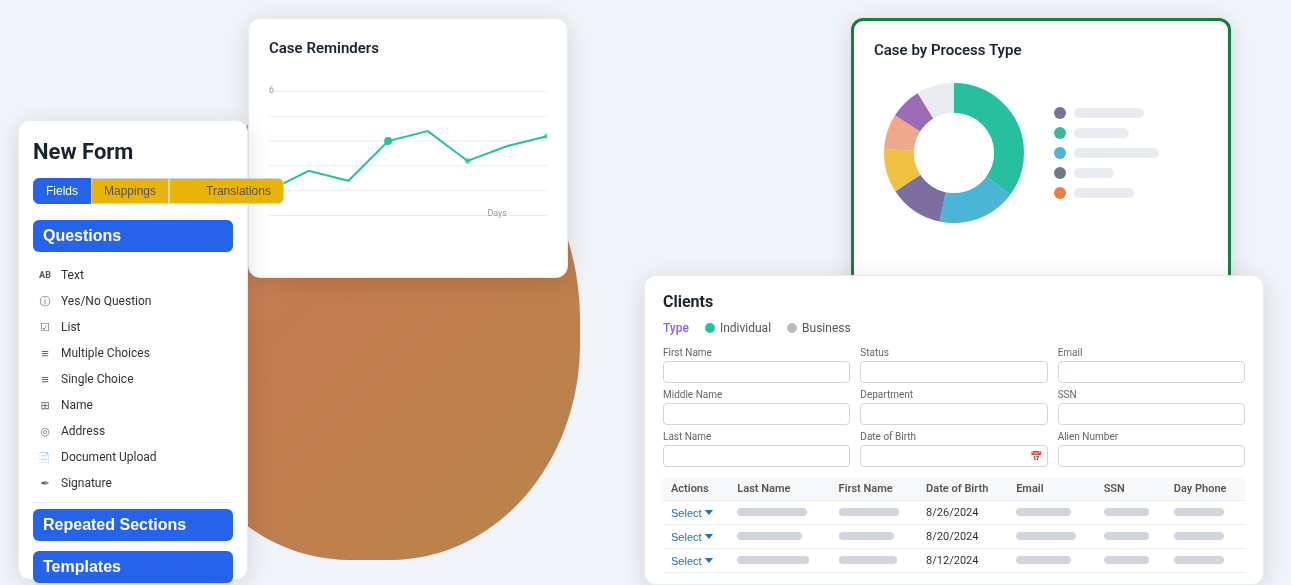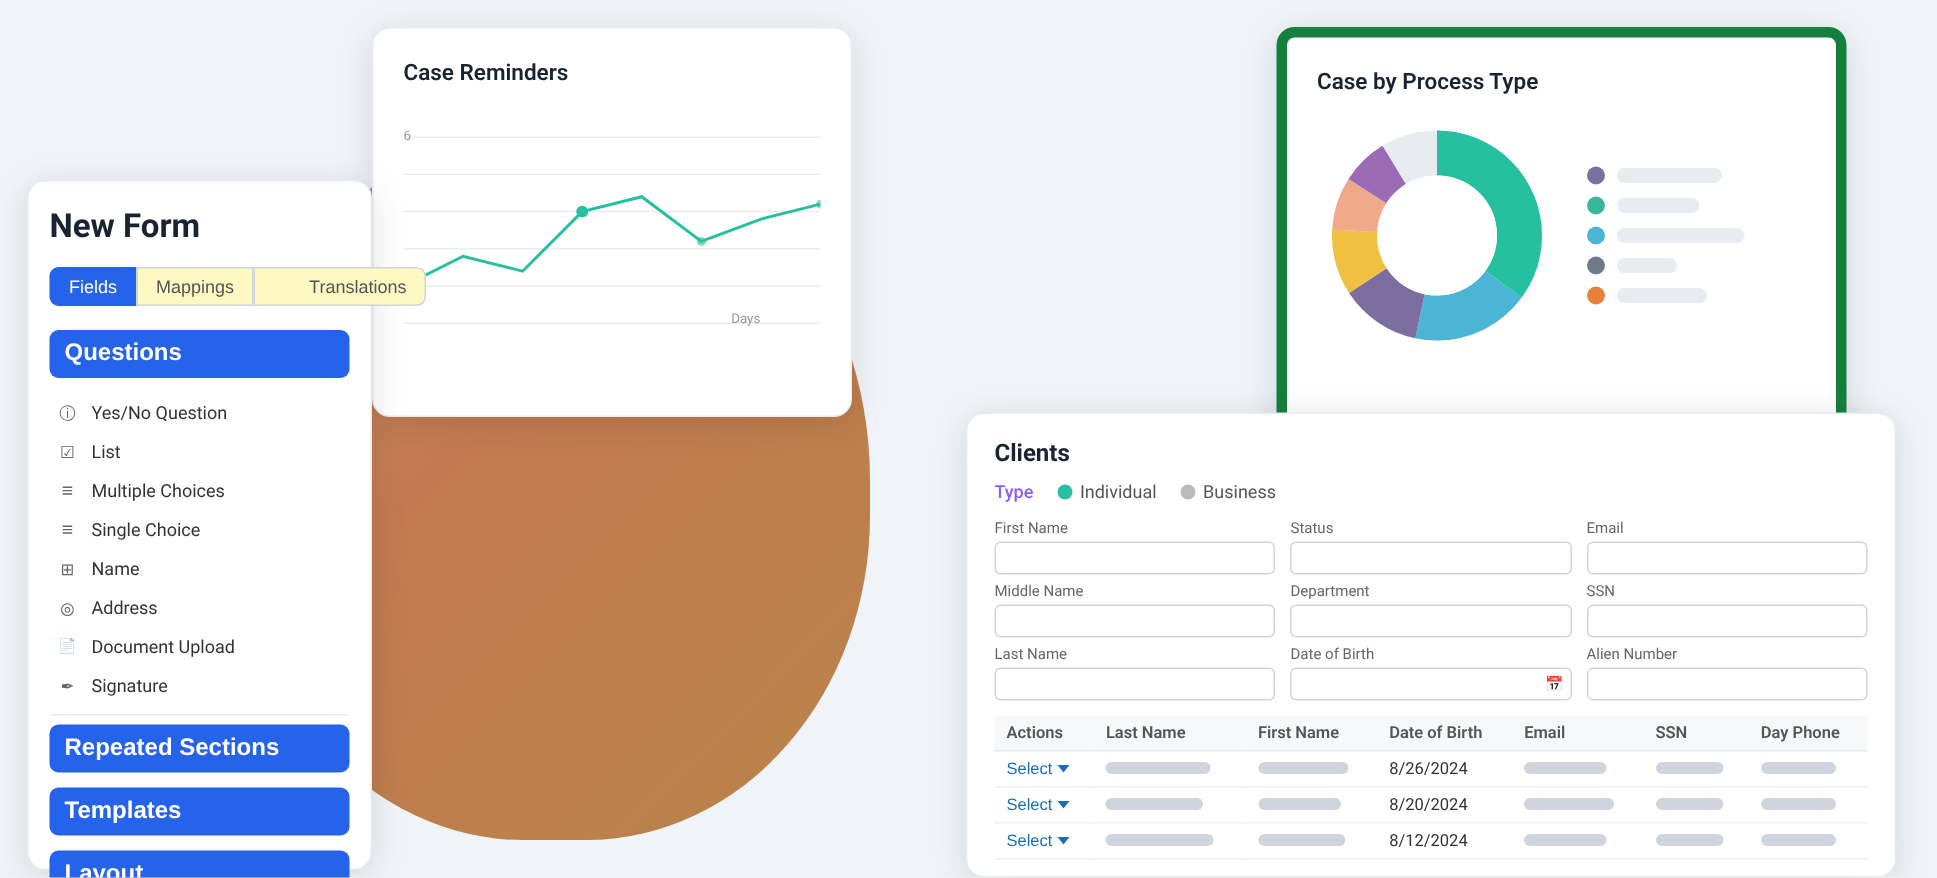--- a/index.html
+++ b/index.html
@@ -67,21 +67,21 @@
     }
 
     
     .card-process {
       right: 60px;
       top: 18px;
       width: 380px;
       height: 300px;
       z-index: 2;
       padding: 20px;
-      border: 7px solid #15803d;
+      border: 3px solid #15803d;
     }
     .card-process-title {
       font-size: 15px;
       font-weight: 600;
       color: #1a2332;
       margin-bottom: 14px;
     }
     .donut-container {
       display: flex;
       align-items: center;
@@ -237,21 +237,21 @@
     }
     .tab-bar {
       display: flex;
       gap: 0;
       margin-bottom: 16px;
     }
     .tab-btn {
       padding: 5px 12px;
       font-size: 12px;
       border: 1px solid #d0d5dd;
-      background: #fef9c3;
+      background: #eab308;
       cursor: pointer;
       color: #555;
     }
     .tab-btn:first-child { border-radius: 6px 0 0 6px; }
     .tab-btn:last-child { border-radius: 0 6px 6px 0; padding-left: 36px; }
     .tab-btn.active {
       background: #2563eb;
       color: #fff;
       border-color: #2563eb;
     }
@@ -483,20 +483,24 @@
 
   <div class="tab-bar">
     <button class="tab-btn active">Fields</button>
     <button class="tab-btn">Mappings</button>
     <button class="tab-btn">Translations</button>
   </div>
 
   <button class="section-btn blue">Questions</button>
 
   <div class="field-item">
+    <span class="field-icon" style="font-size:9px;font-weight:700;color:#555;">AB</span>
+    <span>Text</span>
+  </div>
+  <div class="field-item">
     <span class="field-icon">ⓘ</span>
     <span>Yes/No Question</span>
   </div>
   <div class="field-item">
     <span class="field-icon">☑</span>
     <span>List</span>
   </div>
   <div class="field-item">
     <span class="field-icon" style="font-size:13px;">≡</span>
     <span>Multiple Choices</span>

